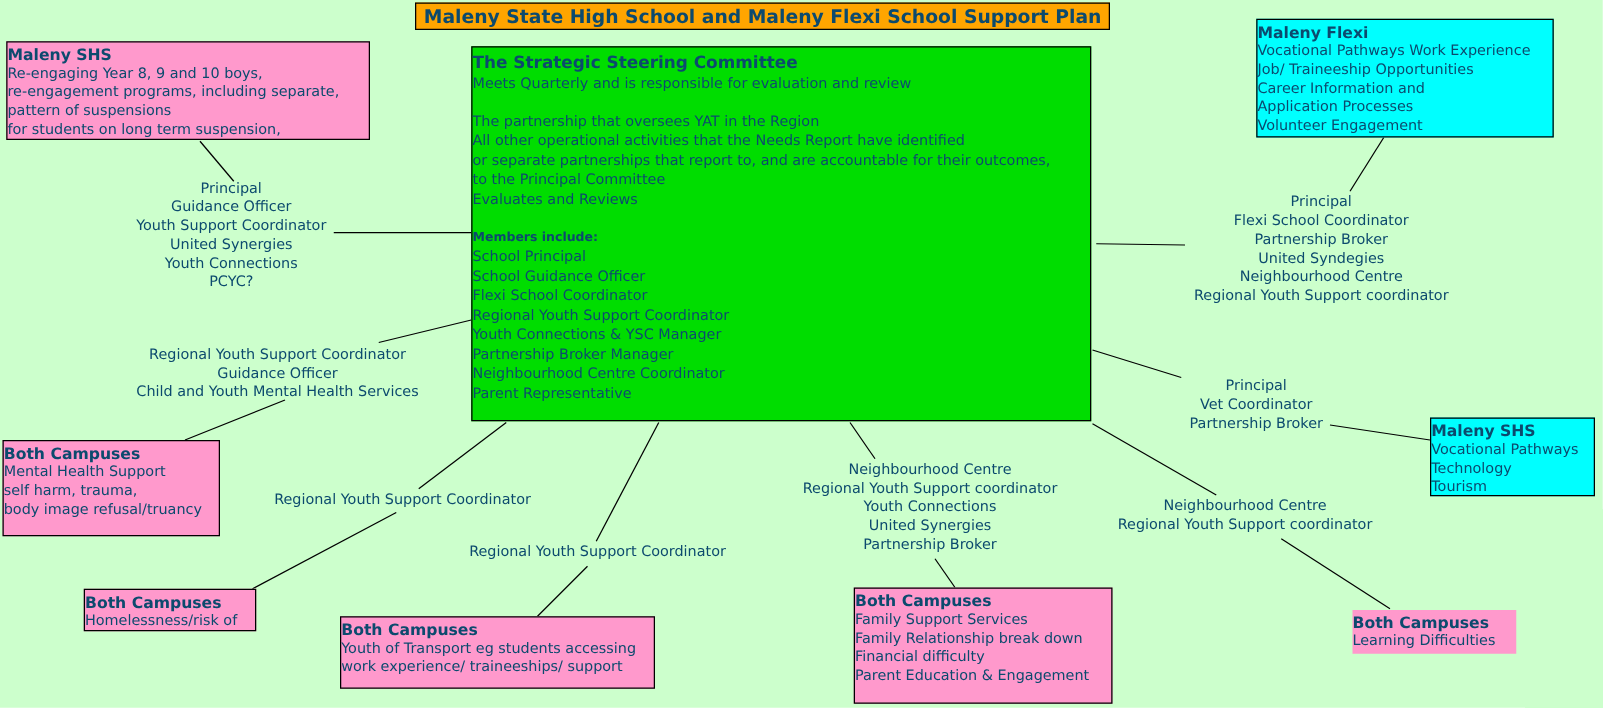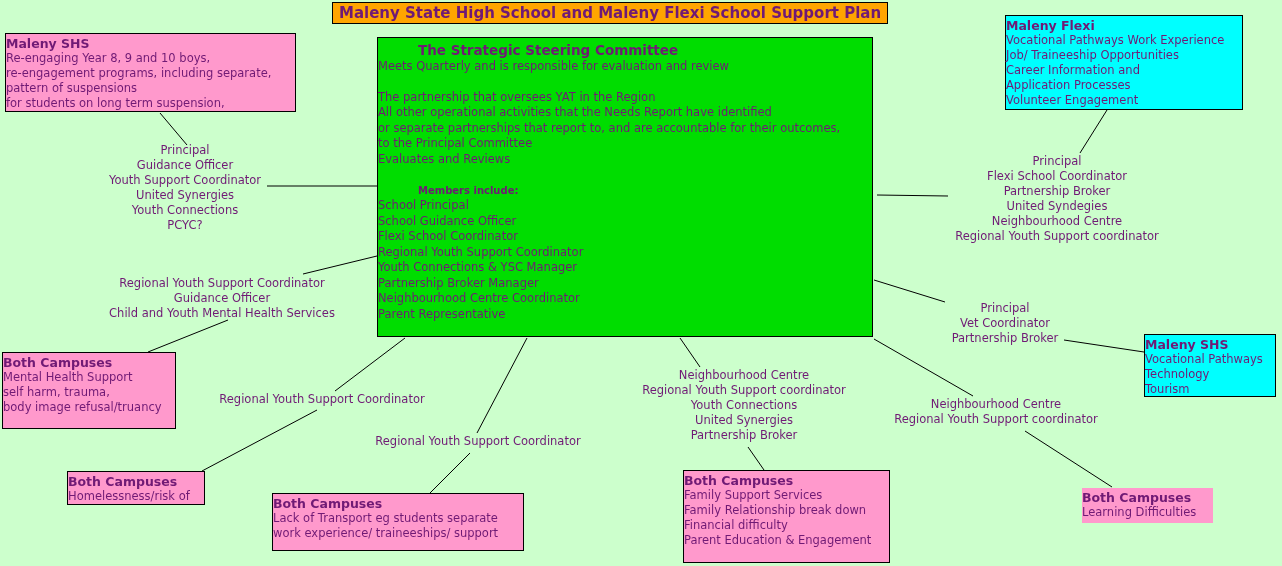--- a/index.html
+++ b/index.html
@@ -1,39 +1,39 @@
 <!DOCTYPE html>
 <html><head>
 <meta charset="utf-8">
 <style>
   html,body { margin:0; padding:0; }
   .canvas {
     position:relative; width:1282px; height:566px;
-    background:#ccffcc; color:#701a75;
+    background:#ccffcc; color:#0c4a6e;
     font-family:"DejaVu Sans", sans-serif; overflow:hidden;
   }
   svg.connectors { position:absolute; left:0; top:0; width:1282px; height:566px; }
   .page-title {
     position:absolute; left:332px; top:2px;
     background:#ffa500; border:1px solid #000;
     font-weight:bold; font-size:15px; line-height:20px;
     padding:0 6px; white-space:nowrap;
   }
   .node {
     position:absolute; box-sizing:border-box;
     text-align:left; font-size:11.5px; line-height:15px;
     padding-top:2px;
   }
   .bordered { border:1px solid #000; }
   .pink { background:#ff99cc; }
   .cyan { background:#00ffff; }
   .green { background:#00dd00; }
   .node .heading { font-weight:bold; font-size:12.5px; }
   .green-box { line-height:15.5px; padding-top:5px; font-size:11.5px; }
-  .green-box .heading { font-size:13.5px;padding-left:40px; }
+  .green-box .heading { font-size:13.5px; }
   .green-box .line { min-height:15.5px; }
   .label-list {
     position:absolute; transform:translateX(-50%);
     text-align:center; font-size:11.5px; line-height:15px;
     white-space:nowrap;
   }
   
   .b-shs-top      { left:5px;    top:33px;  width:291px; height:79px; }
   .b-flexi-top    { left:1005px; top:15px;  width:238px; height:95px; }
   .b-green        { left:377px;  top:37px;  width:496px; height:300px; }
@@ -124,21 +124,21 @@
     <div>body image refusal/truancy</div>
   </div>
 
   <div class="node pink bordered b-homeless">
     <div class="heading">Both Campuses</div>
     <div>Homelessness/risk of</div>
   </div>
 
   <div class="node pink bordered b-transport">
     <div class="heading">Both Campuses</div>
-    <div>Lack of Transport eg students separate</div>
+    <div>Youth of Transport eg students accessing</div>
     <div>work experience/ traineeships/ support</div>
   </div>
 
   <div class="node pink bordered b-family">
     <div class="heading">Both Campuses</div>
     <div>Family Support Services</div>
     <div>Family Relationship break down</div>
     <div>Financial difficulty</div>
     <div>Parent Education &amp; Engagement</div>
   </div>

